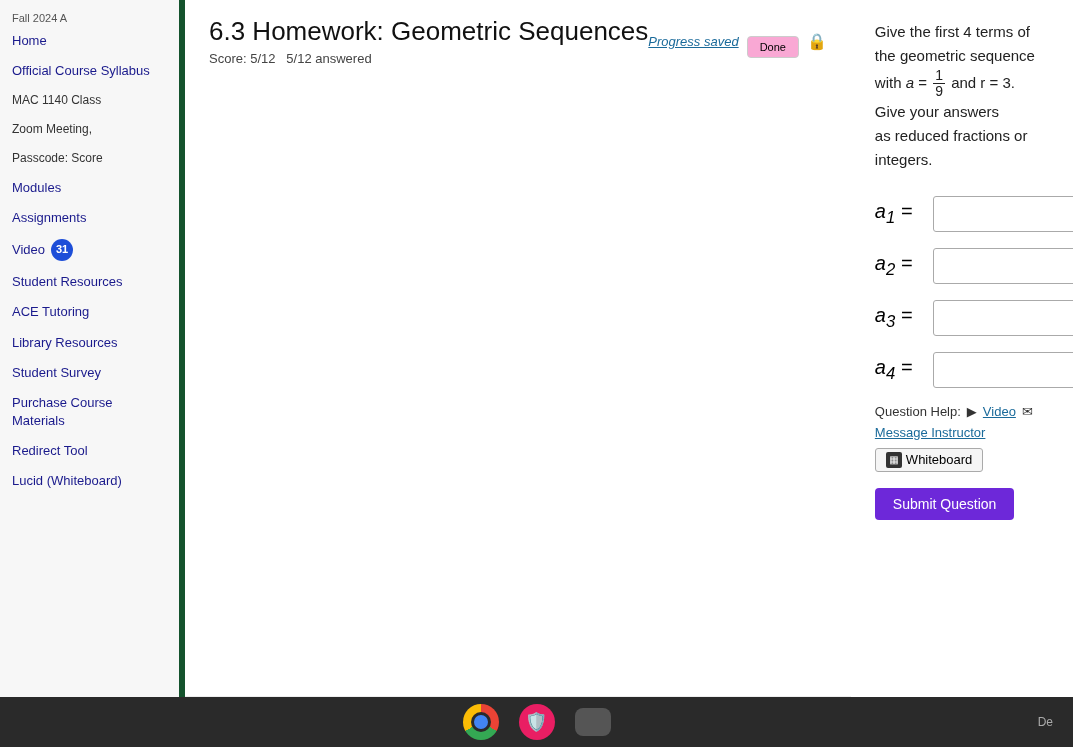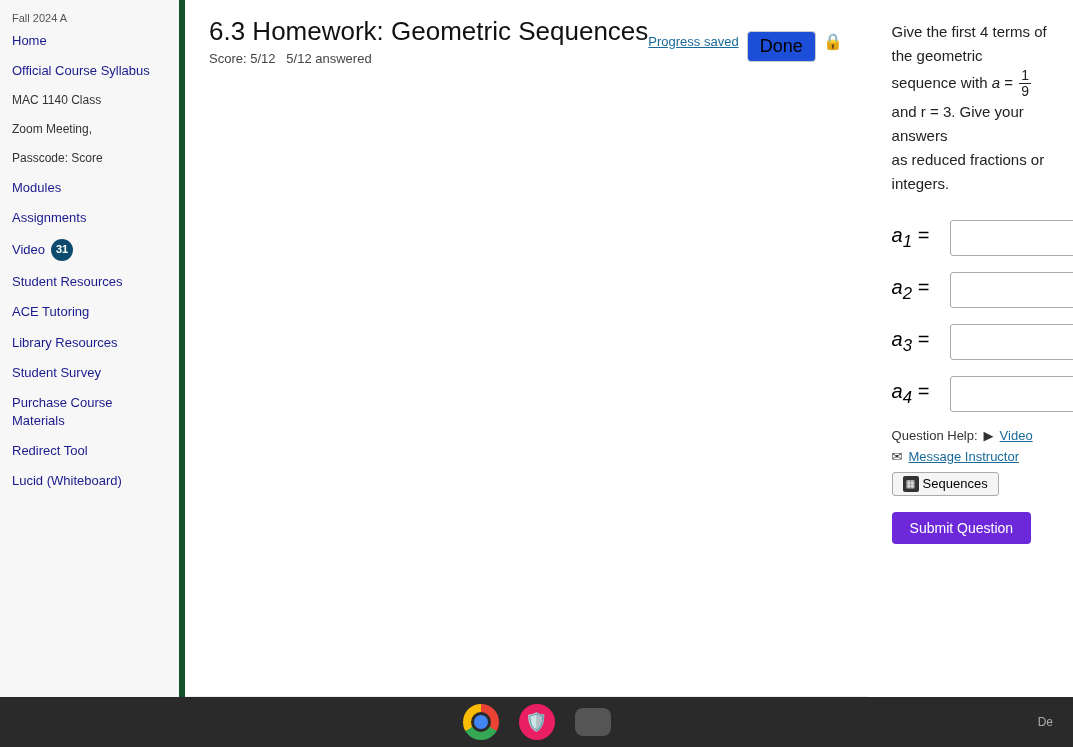--- a/index.html
+++ b/index.html
@@ -50,21 +50,21 @@
       font-size: 12px;
     }
 
     .sidebar-item.with-badge {
       display: flex;
       align-items: center;
       gap: 6px;
     }
 
     .badge {
-      background: #0c4a6e;
+      background: #1d4ed8;
       color: white;
       border-radius: 50%;
       width: 22px;
       height: 22px;
       font-size: 11px;
       display: flex;
       align-items: center;
       justify-content: center;
       font-weight: bold;
     }
@@ -105,28 +105,29 @@
       display: flex;
       align-items: center;
       gap: 8px;
     }
 
     .progress-saved-link {
       color: #1a6a9a;
       font-size: 13px;
       text-decoration: underline;
       cursor: pointer;
+      font-style: italic;
     }
 
     .done-btn {
-      background: #1d4ed8;
+      background: #f9a8d4;
       border: 1px solid #ccc;
       border-radius: 4px;
       padding: 4px 12px;
-      font-size: 18px;
+      font-size: 11px;
       cursor: pointer;
       margin-top: 11px;
     }
 
     .lock-icon {
       font-size: 16px;
       color: #555;
     }
 
     
@@ -433,21 +434,21 @@
         <span>Question Help:</span>
         <span>▶</span>
         <span class="help-link">Video</span>
         <span>✉</span>
         <span class="help-link">Message Instructor</span>
       </div>
 
       <div style="margin-top:8px;">
         <button class="calculator-btn">
           <span class="calc-icon">▦</span>
-          <span>Sequences</span>
+          <span>Whiteboard</span>
         </button>
       </div>
 
       <button class="submit-btn">Submit Question</button>
     </div>
   </div>
 </div>
 
 <div class="taskbar">
   <div class="taskbar-icon taskbar-chrome"></div>

